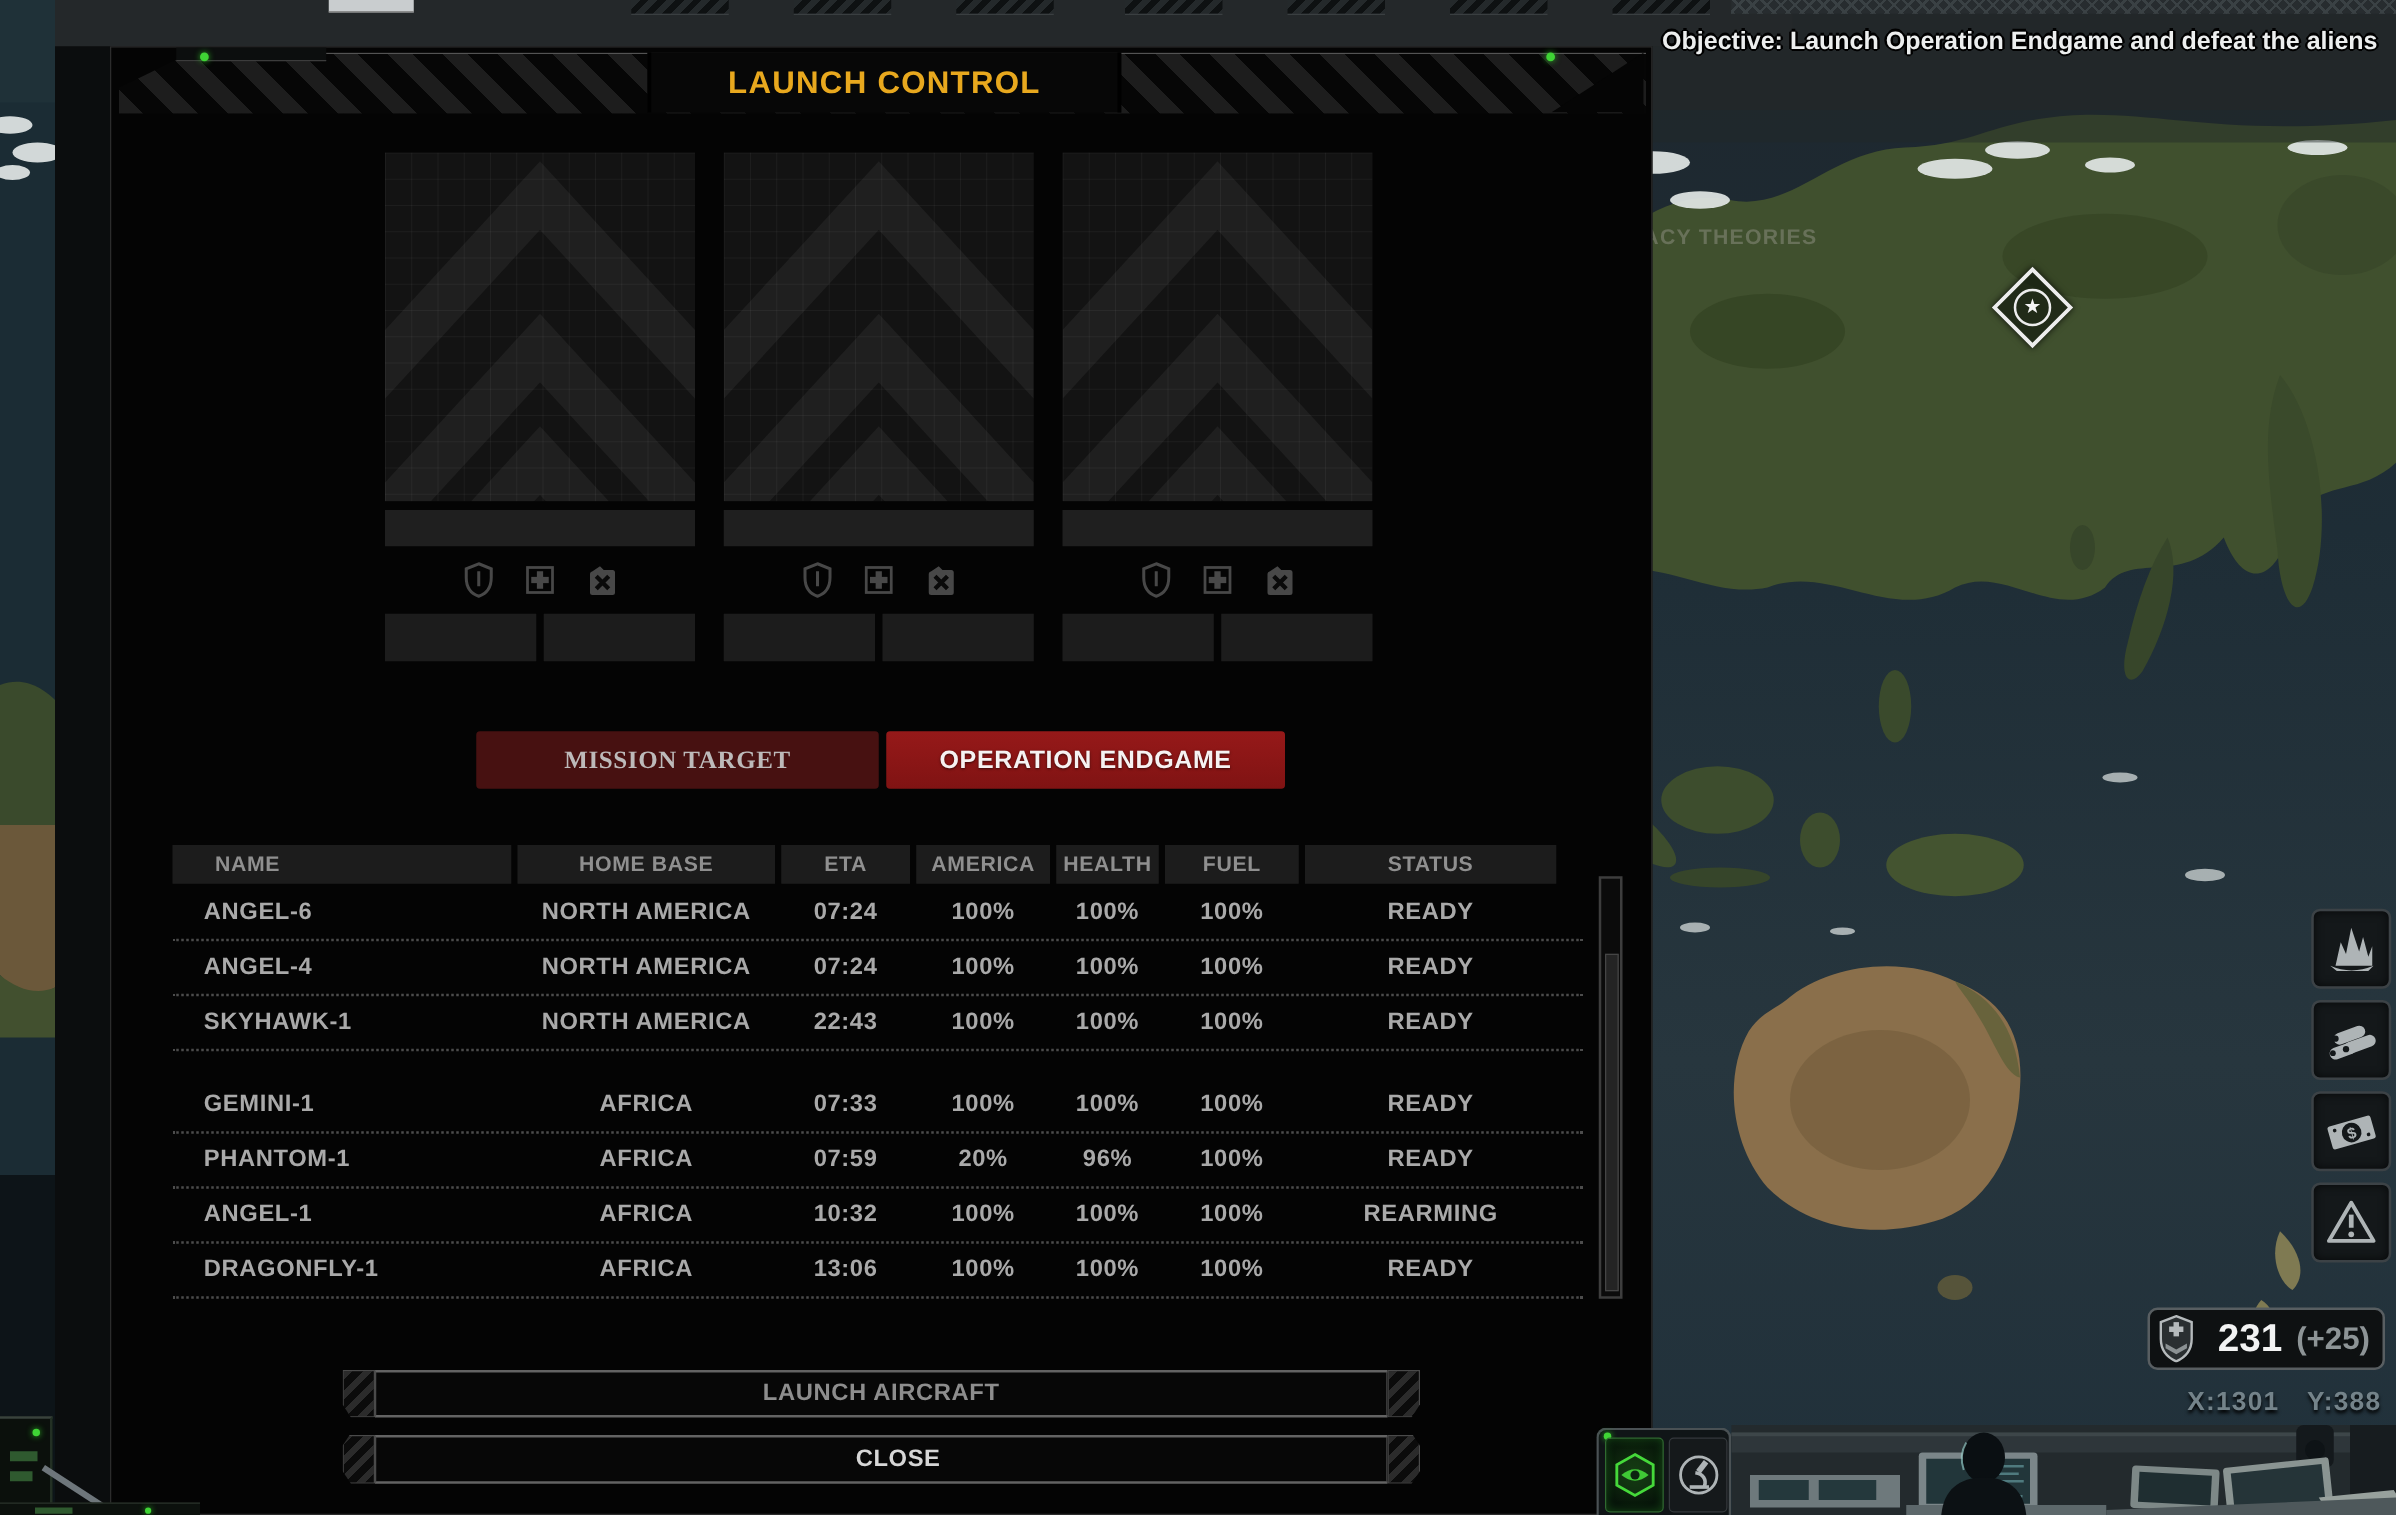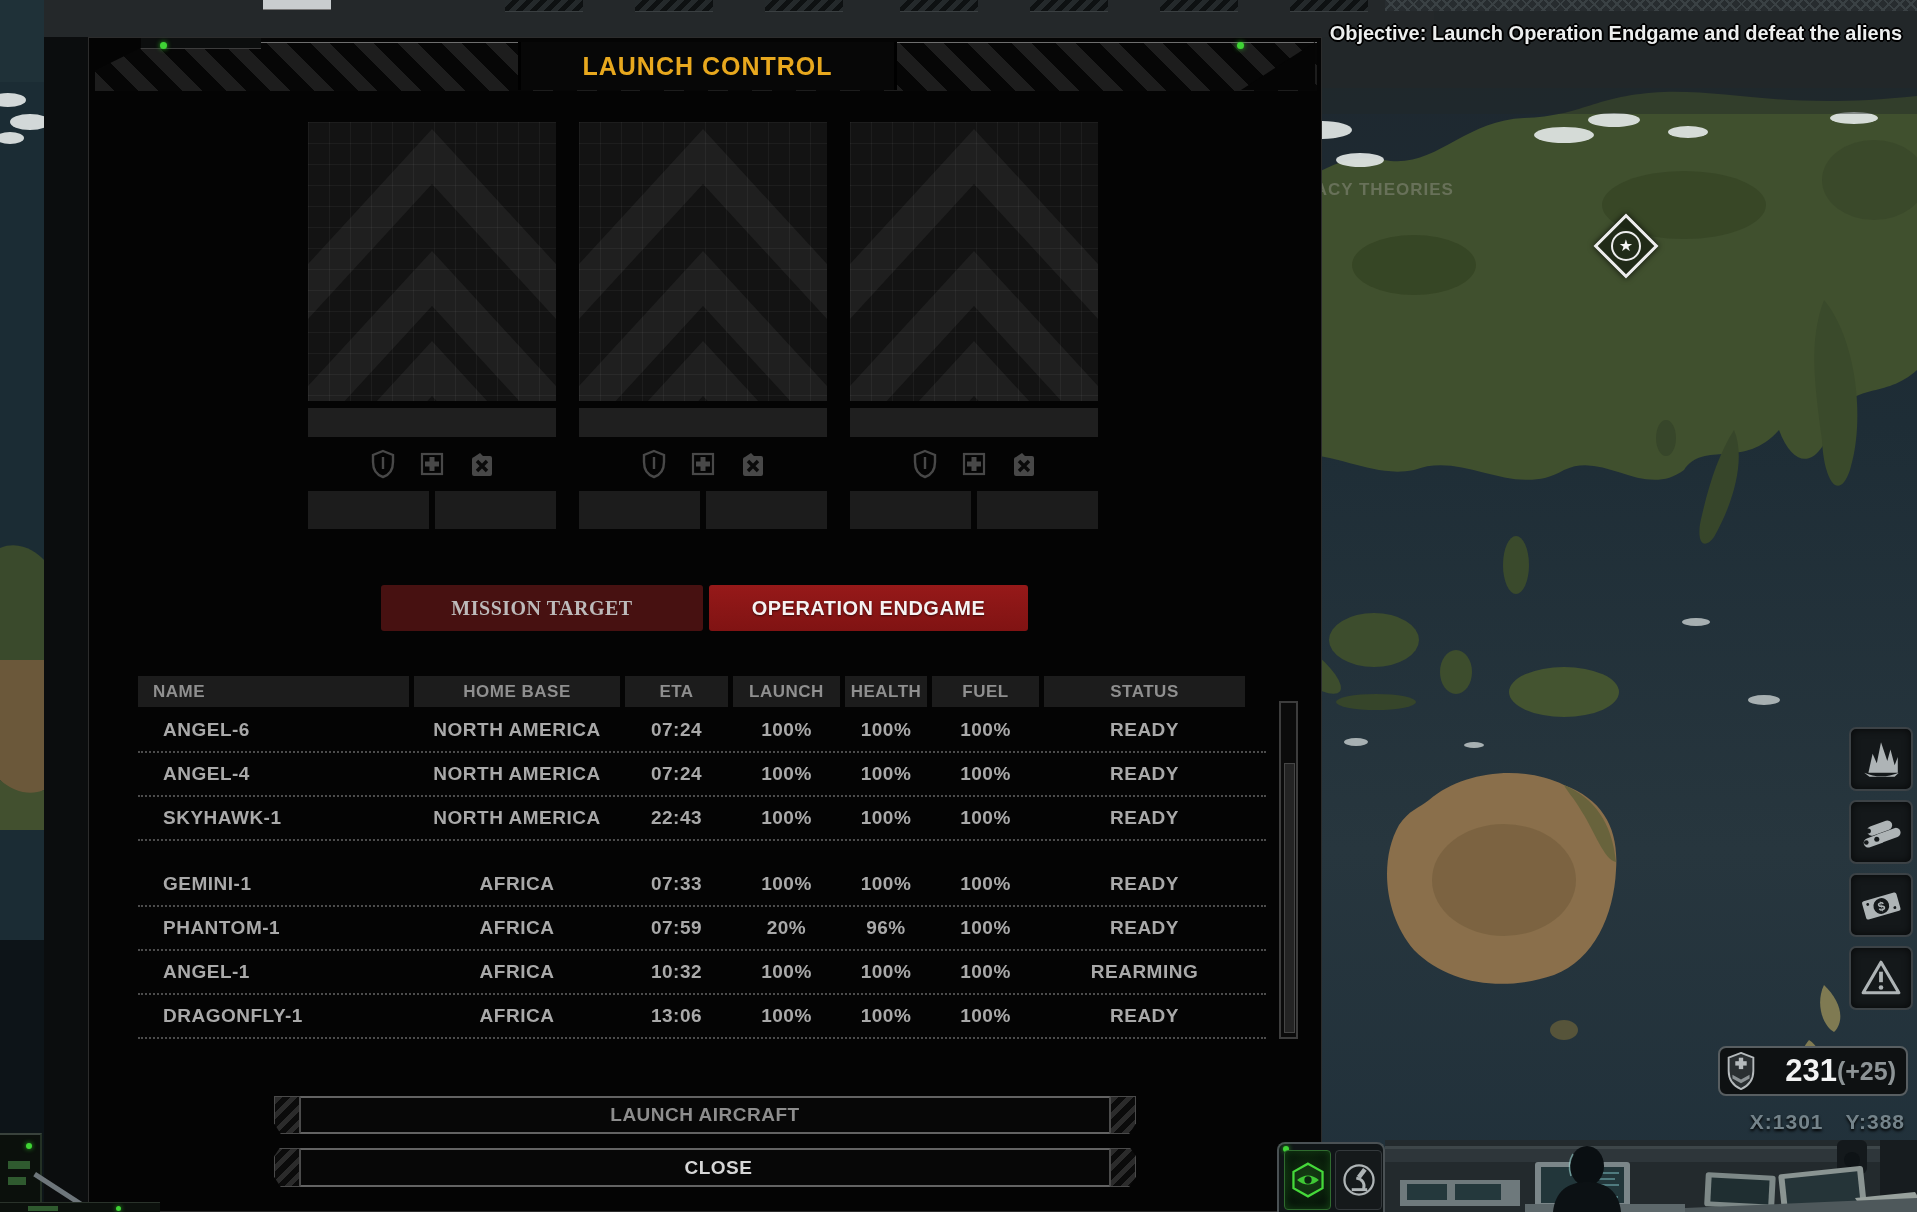--- a/index.html
+++ b/index.html
@@ -65,21 +65,21 @@
 
   
   #thead{position:absolute;left:49px;top:638px;width:1128px;height:31px;display:flex;gap:5px;}
   #thead div{background:#1c1c1c;color:#8f8f8f;font-size:17px;font-weight:bold;line-height:31px;text-align:center;letter-spacing:.5px;}
   #tbody{position:absolute;left:49px;top:671px;width:1128px;}
   .trow{display:flex;gap:5px;height:42px;border-bottom:2px dotted #4c4c4c;}
   .trow div{color:#a9a9a9;font-size:19px;font-weight:bold;line-height:42px;text-align:center;letter-spacing:.5px;}
   .trow.gap{margin-top:22px;}
   .c-name{width:271px;text-align:left!important;padding-left:25px;box-sizing:border-box;}
   .c-home{width:206px;} .c-eta{width:103px;} .c-arm{width:107px;} .c-hp{width:82px;} .c-fuel{width:107px;} .c-st{width:201px;}
-  #thead .c-name{padding-left:15px;}
+  #thead .c-name{padding-left:34px;}
 
   
   #scroll-track{position:absolute;left:1190px;top:663px;width:19px;height:338px;background:#0b0b0b;border:2px solid #3d3d3d;box-sizing:border-box;}
   #scroll-thumb{position:absolute;left:3px;top:60px;width:9px;height:268px;background:#242424;border:1px solid #454545;}
 
   
   .fbtn{position:absolute;left:185px;width:862px;display:flex;}
   #btn-launch{top:1058px;height:38px;justify-content:flex-end;}
   #btn-close{top:1110px;height:39px;}
   .cap{width:26px;background:repeating-linear-gradient(135deg,#2b2b2b 0 5px,#0b0b0b 5px 11px);border:1px solid #4a4a4a;box-sizing:border-box;}
@@ -92,21 +92,21 @@
     display:flex;align-items:center;justify-content:center;font-size:19px;font-weight:bold;letter-spacing:.5px;}
   #btn-launch .fbody{color:#8d8d8d;}
   #btn-close .fbody{color:#d6d6d6;padding-left:27px;}
 
   
   .tool{position:absolute;left:1849px;width:64px;height:64px;background:#14181a;border:2px solid #3c4246;border-radius:7px;
     box-sizing:border-box;display:flex;align-items:center;justify-content:center;box-shadow:inset 0 0 8px rgba(0,0,0,.7);}
 
   
   #funds{left:1718px;top:1046px;width:190px;height:50px;background:#0e1112;border:2px solid #585e61;border-radius:8px;
-    box-sizing:border-box;display:flex;align-items:center;padding:0 10px 0 6px;gap:0;}
+    box-sizing:border-box;display:flex;align-items:center;padding:0 10px 0 6px;gap:11px;}
   #funds-value{color:#f2f3f3;font-size:31px;font-weight:bold;margin-left:auto;}
   #funds-delta{color:#8d9496;font-size:25px;font-weight:bold;}
   #coords{left:1560px;top:1110px;width:345px;text-align:right;color:#74838a;font-size:21px;font-weight:bold;letter-spacing:1px;
     text-shadow:0 2px 3px #000;display:flex;justify-content:flex-end;gap:22px;}
 
   
   #mini-panel{left:1277px;top:1142px;width:108px;height:70px;background:#101517;border:2px solid #4a5154;border-bottom:none;
     border-radius:8px 8px 0 0;box-sizing:border-box;}
   .tile{position:absolute;top:6px;width:45px;height:58px;border-radius:4px;display:flex;align-items:center;justify-content:center;}
   #tile-eye{left:5px;background:radial-gradient(circle at 50% 45%,#12350f 0%,#07140a 75%);border:1px solid #2f6b2f;box-shadow:0 0 8px rgba(60,220,50,.25) inset;}
@@ -317,21 +317,21 @@
         <div></div>
       </div>
 
     <div id="tab-mt" class="ttab">MISSION TARGET</div>
     <div id="tab-oe" class="ttab">OPERATION ENDGAME</div>
 
     <div id="thead">
       <div class="c-name">NAME</div>
       <div class="c-home">HOME BASE</div>
       <div class="c-eta">ETA</div>
-      <div class="c-arm">LAUNCH</div>
+      <div class="c-arm">AMERICA</div>
       <div class="c-hp">HEALTH</div>
       <div class="c-fuel">FUEL</div>
       <div class="c-st">STATUS</div>
     </div>
 
     <div id="tbody">
       <div class="trow">
         <div class="c-name">ANGEL-6</div>
         <div class="c-home">NORTH AMERICA</div>
         <div class="c-eta">07:24</div>

